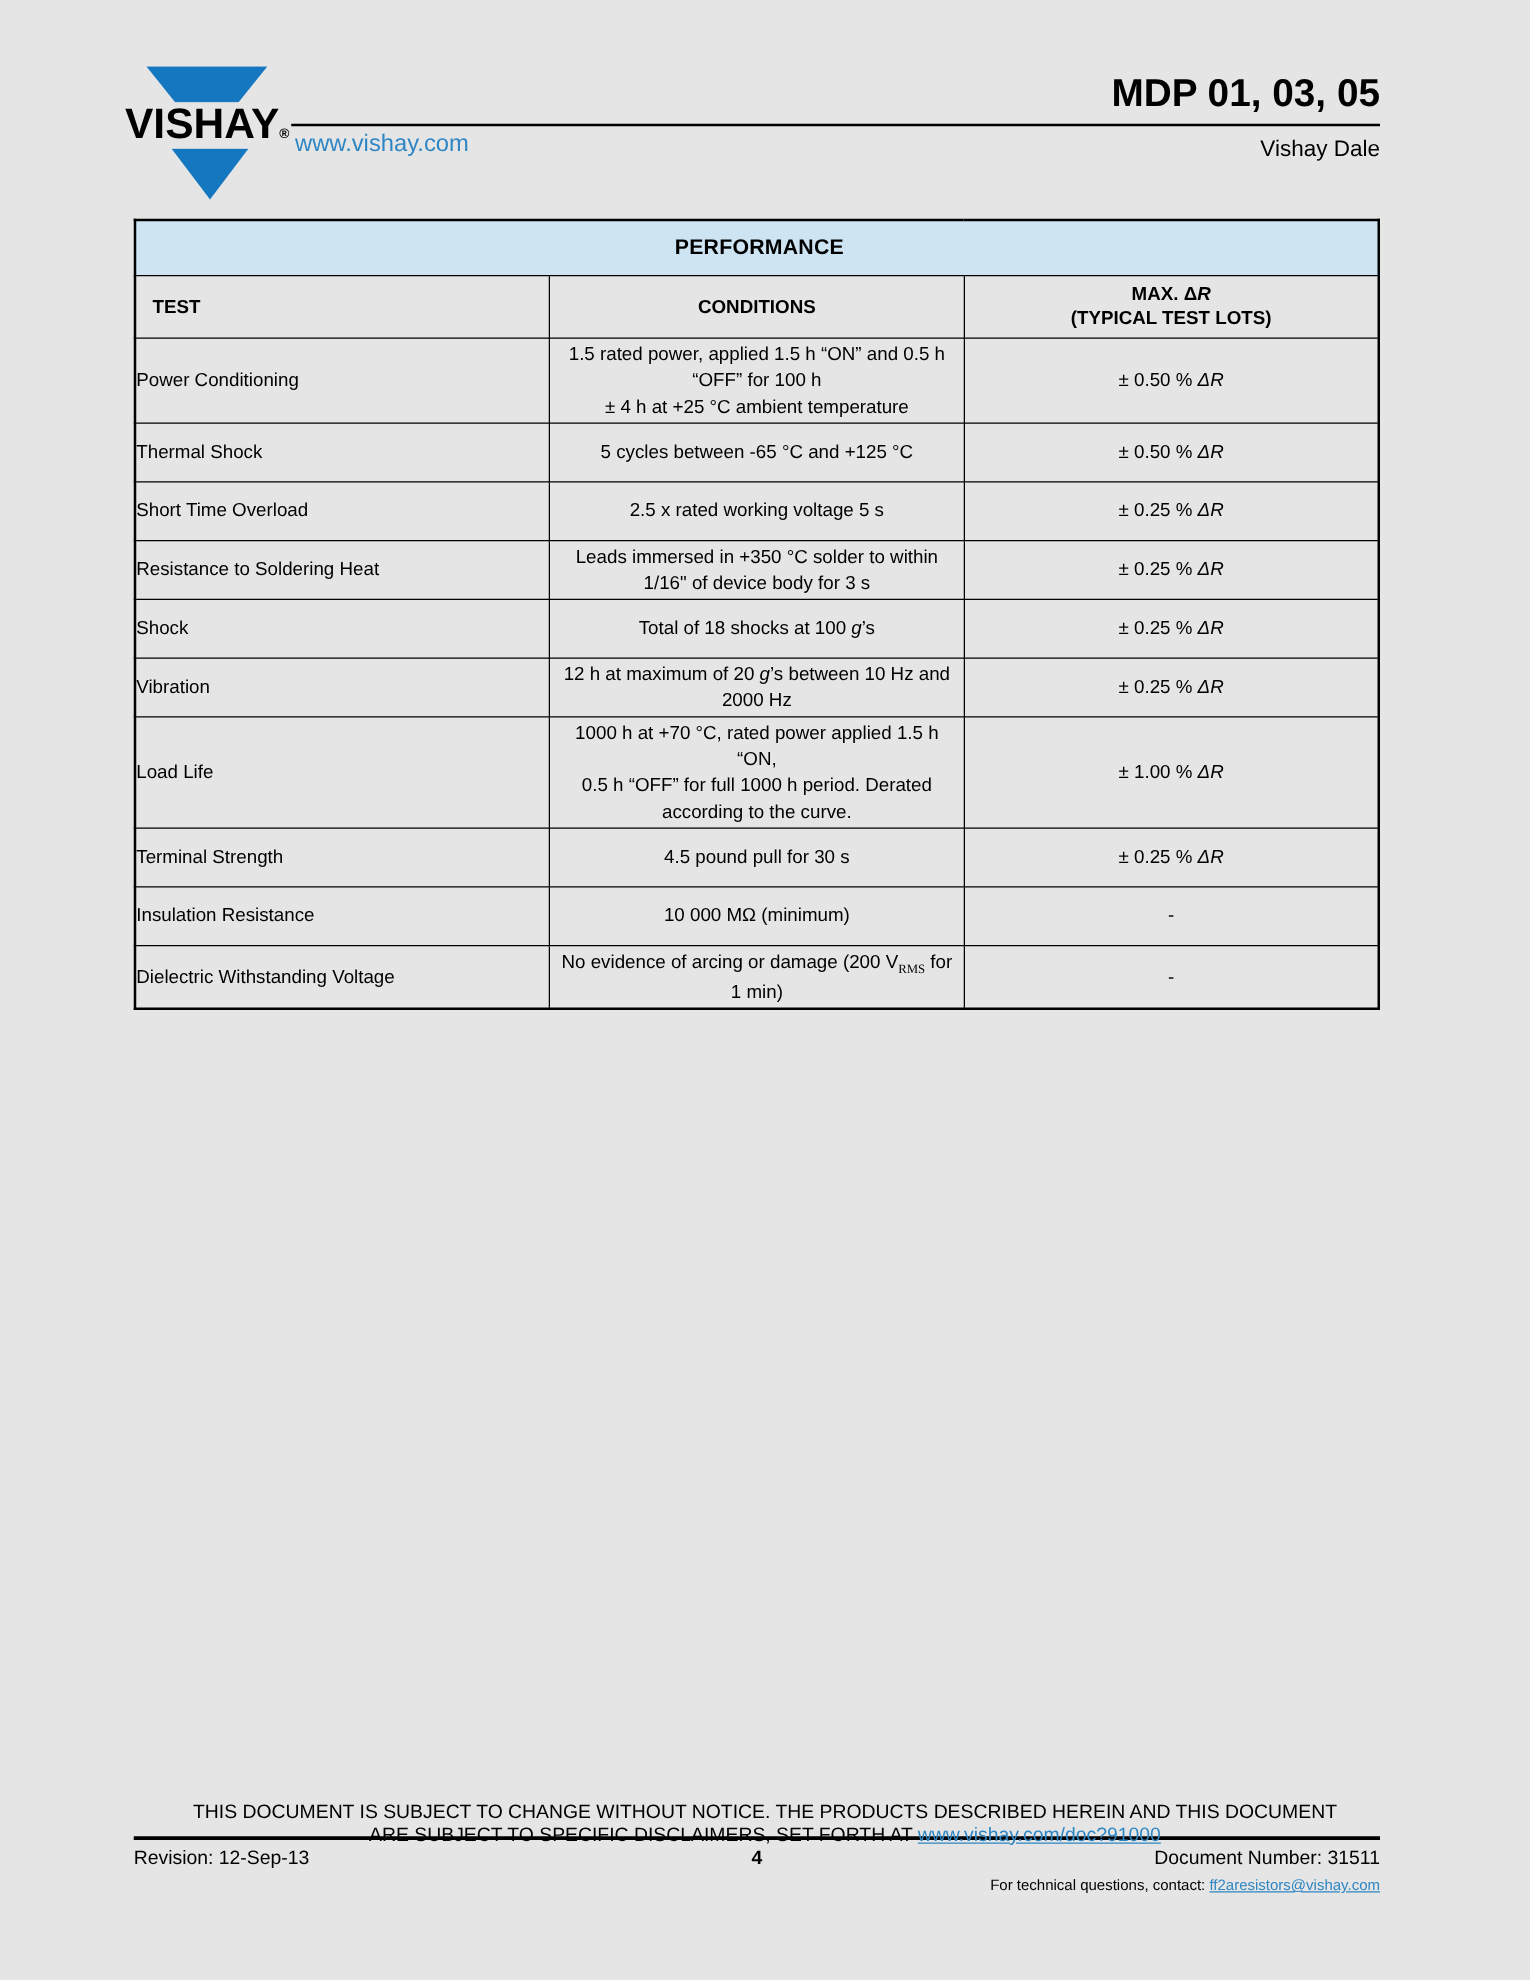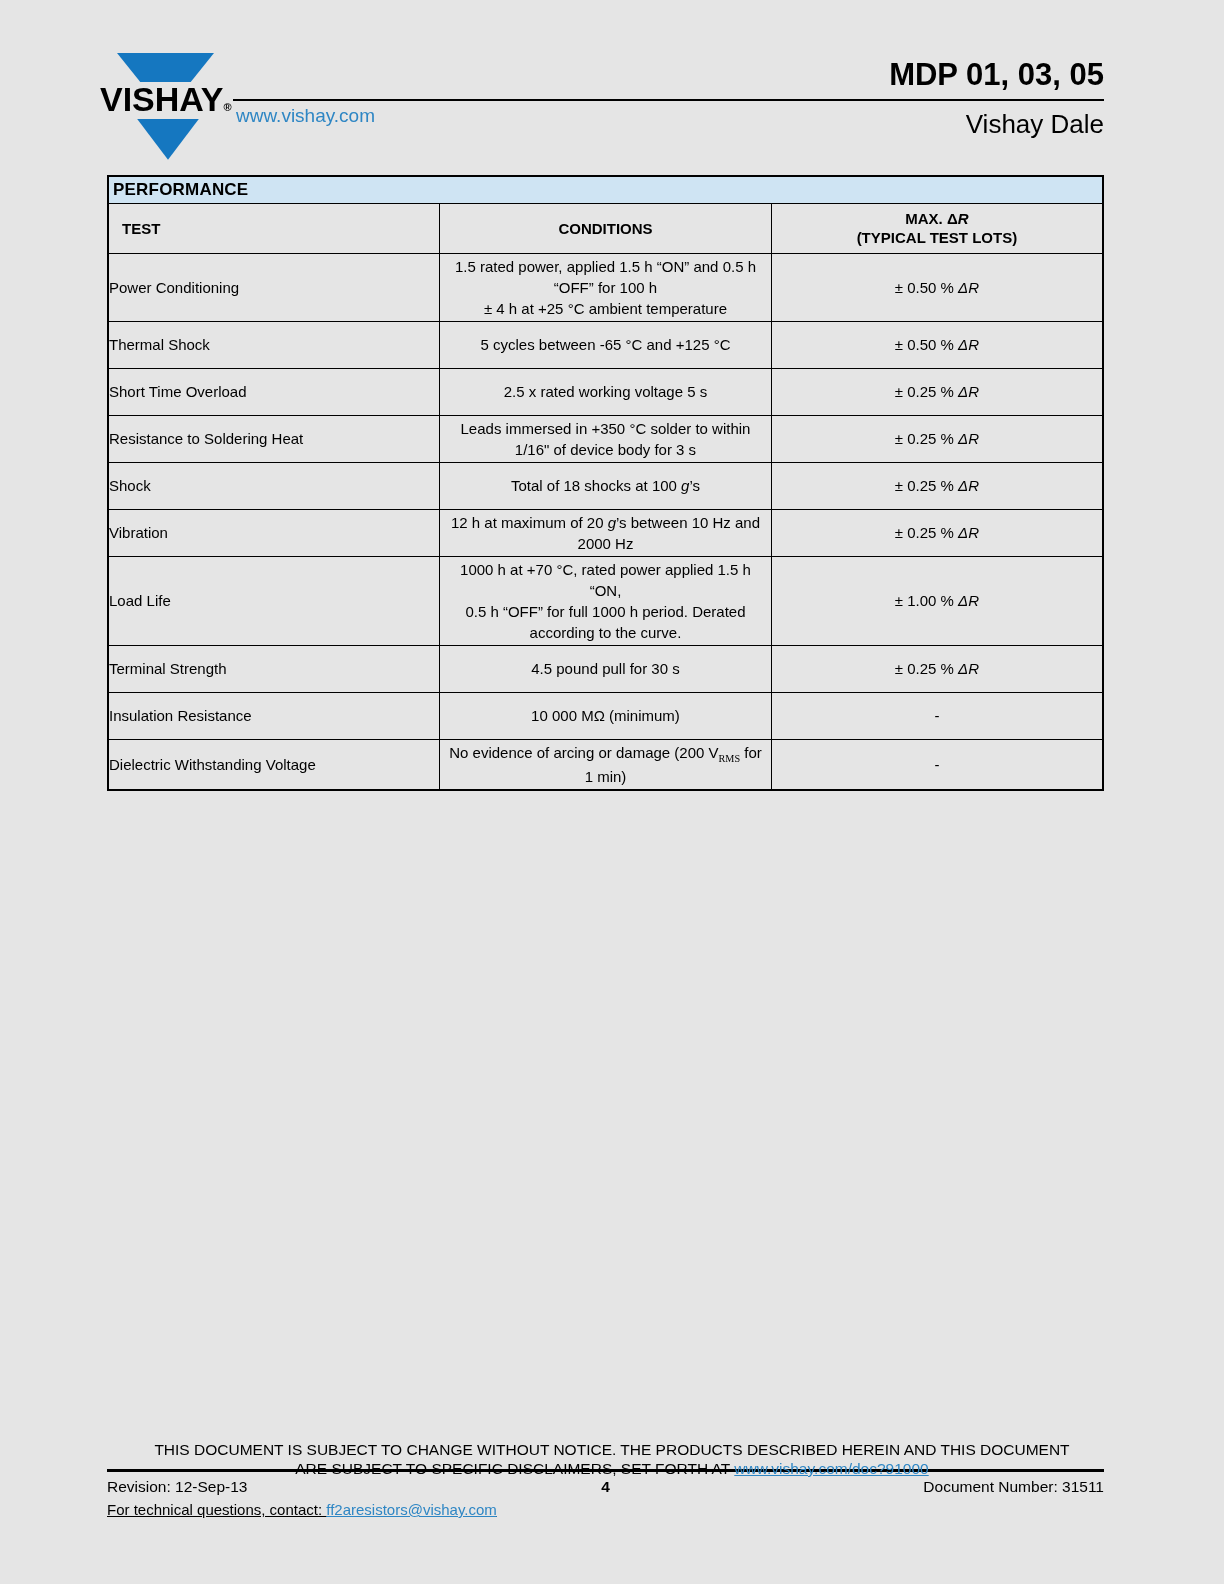--- a/index.html
+++ b/index.html
@@ -26,51 +26,51 @@
   }
   .logo-text .reg { font-size:11px; vertical-align:baseline; }
   .logo-tri {
     margin-left:37px; margin-top:1px; width:62px; height:41px;
     background:#1577c0;
     clip-path:polygon(0 0, 100% 0, 50% 100%);
   }
   .header-rule { position:absolute; left:233px; top:99px; width:871px; height:2px; background:#000; }
   .site-link { position:absolute; left:236px; top:105px; font-size:19px; color:#2e86c4; text-decoration:none; cursor:pointer; }
   .doc-title { position:absolute; right:120px; top:57px; font-size:31px; font-weight:bold; }
-  .doc-subtitle { position:absolute; right:120px; top:109px; font-size:26px;margin-left:44px; }
+  .doc-subtitle { position:absolute; right:120px; top:109px; font-size:18px;margin-left:44px; }
 
   
   .perf-table {
     position:absolute; left:107px; top:175px; width:997px;
     border-collapse:collapse; border:2px solid #000;
     table-layout:fixed;
   }
   .perf-table th, .perf-table td { border:1px solid #000; }
   .section-bar {
-    background:#cfe4f3; height:27px;
-    text-align:left; padding-left:4px;
+    background:#cfe4f3; height:44px;
+    text-align:center; padding-left:4px;
     font-size:17px; font-weight:bold; letter-spacing:0.2px;
   }
   .col-headers th { height:50px; font-size:15px; font-weight:bold; }
   .col-test  { width:256px; text-align:left; padding-left:13px; }
   .col-cond  { width:549px; text-align:center; }
   .col-max   { width:192px; text-align:center; line-height:1.3; }
   .perf-table tbody td { height:47px; font-size:15px; }
   td.cell-test { text-align:left; }
   td.cell-cond { text-align:center; line-height:1.4; padding:2px 8px; }
   td.cell-max  { text-align:center; }
   .perf-table sub { font-size:0.68em;font-family:Liberation Serif, serif; }
 
   
   .footer-rule { position:absolute; left:107px; top:1469px; width:997px; height:3px; background:#000; }
   .footer-row  { position:absolute; left:107px; top:1478px; width:997px; height:20px; font-size:15.5px; }
   .footer-row .rev    { position:absolute; left:0; }
   .footer-row .pagenum{ position:absolute; left:0; right:0; text-align:center; font-weight:bold; }
   .footer-row .docnum { position:absolute; right:0; }
-  .contact    { position:absolute; left:107px; top:1501px; width:997px; text-align:left; font-size:15px;text-decoration:underline; }
+  .contact    { position:absolute; left:107px; top:1501px; width:997px; text-align:right; font-size:12px; }
   .disclaimer { position:absolute; left:0; top:1441px; width:1224px; text-align:center; font-size:15.5px; line-height:1.22; }
   .flink { color:#2e86c4; text-decoration:underline; cursor:pointer; }
 </style>
 </head>
 <body>
 
 <div class="page">
 
   <div class="logo">
     <div class="logo-trap"></div>

